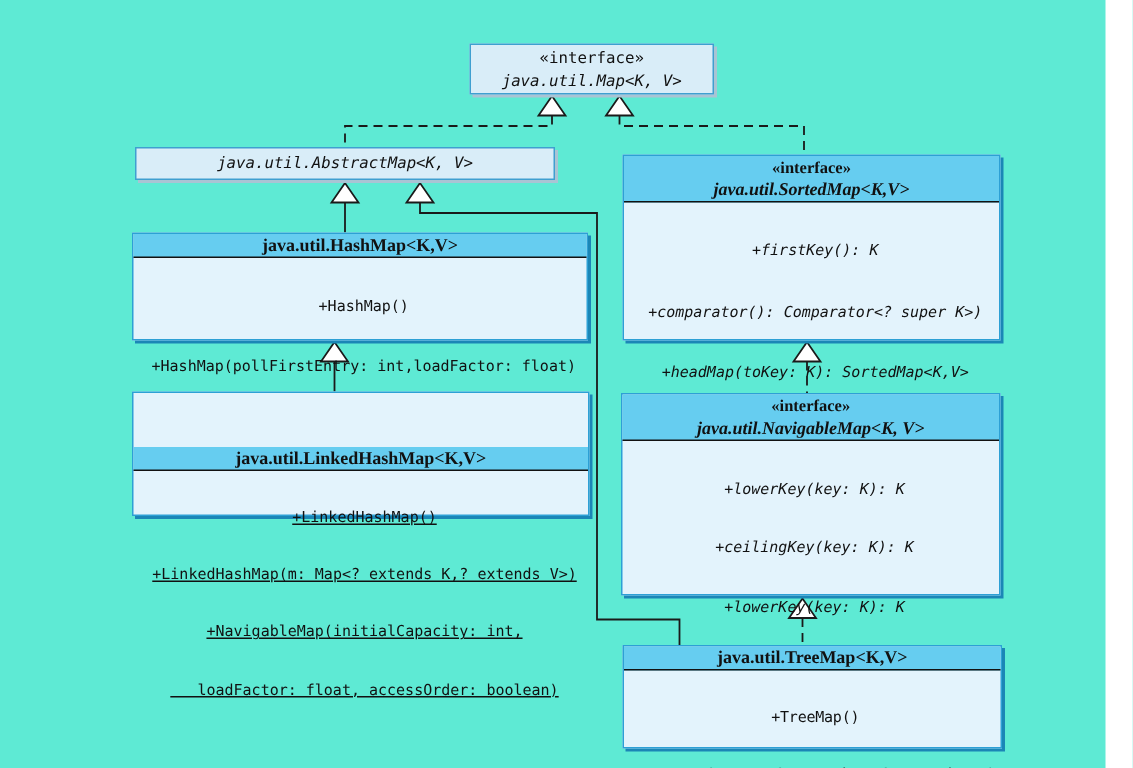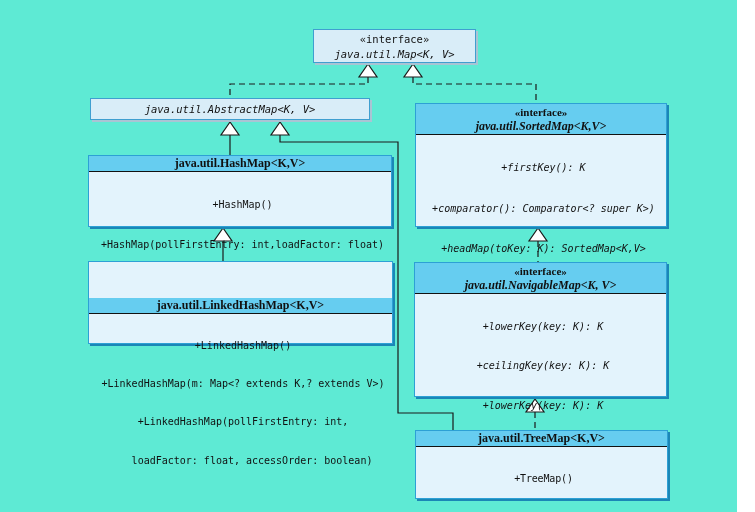--- a/index.html
+++ b/index.html
@@ -28,21 +28,21 @@
   }
   .box-header .stereo{font-size:11px;line-height:14px;display:block;}
   .box-header .iname{font-style:italic;display:block;font-size:12px;line-height:14px;}
   .box-body{
     padding:2px 0 0 5px;white-space:pre;overflow:hidden;
     font-size:10px;
   }
   .box-body div{white-space:pre;text-align:center;}
   .italic-methods .box-body{font-style:italic;font-size:10px;}
   .lh18 .box-body div{line-height:18px;}
-  .lh165 .box-body div{line-height:16.2px;}
+  .lh165 .box-body div{line-height:16.2px;text-decoration:underline;}
   .lh186 .box-body div{line-height:18.6px;}
   .lh174 .box-body div{line-height:17.3px;}
   .lh16 .box-body div{line-height:16.4px;}
   .tight .box-body{letter-spacing:-0.15px;}
 </style>
 </head>
 <body>
 
 <div id="canvas">
 
@@ -90,21 +90,21 @@
       <div>+HashMap(pollFirstEntry: int,loadFactor: float)</div>
       <div>+HashMap(m: Map&lt;? extends K, ? extends V&gt;)</div>
     </div>
   </div>
 
   <div class="box class-box lh165" style="left:88px;top:261px;width:305px;height:83px;">
     <div class="box-header" style="height:15px;margin-top:36px;">java.util.LinkedHashMap&lt;K,V&gt;</div>
     <div class="box-body">
       <div>+LinkedHashMap()</div>
       <div>+LinkedHashMap(m: Map&lt;? extends K,? extends V&gt;)</div>
-      <div>+LinkedHashMap(pollFirstEntry: int,</div>
+      <div>+NavigableMap(initialCapacity: int,</div>
       <div>   loadFactor: float, accessOrder: boolean)</div>
     </div>
   </div>
 
   <div class="box class-box italic-methods lh186" style="left:415px;top:103px;width:252px;height:124px;">
     <div class="box-header" style="height:29px;padding-top:1px;">
       <span class="stereo">«interface»</span>
       <span class="iname">java.util.SortedMap&lt;K,V&gt;</span>
     </div>
     <div class="box-body">

